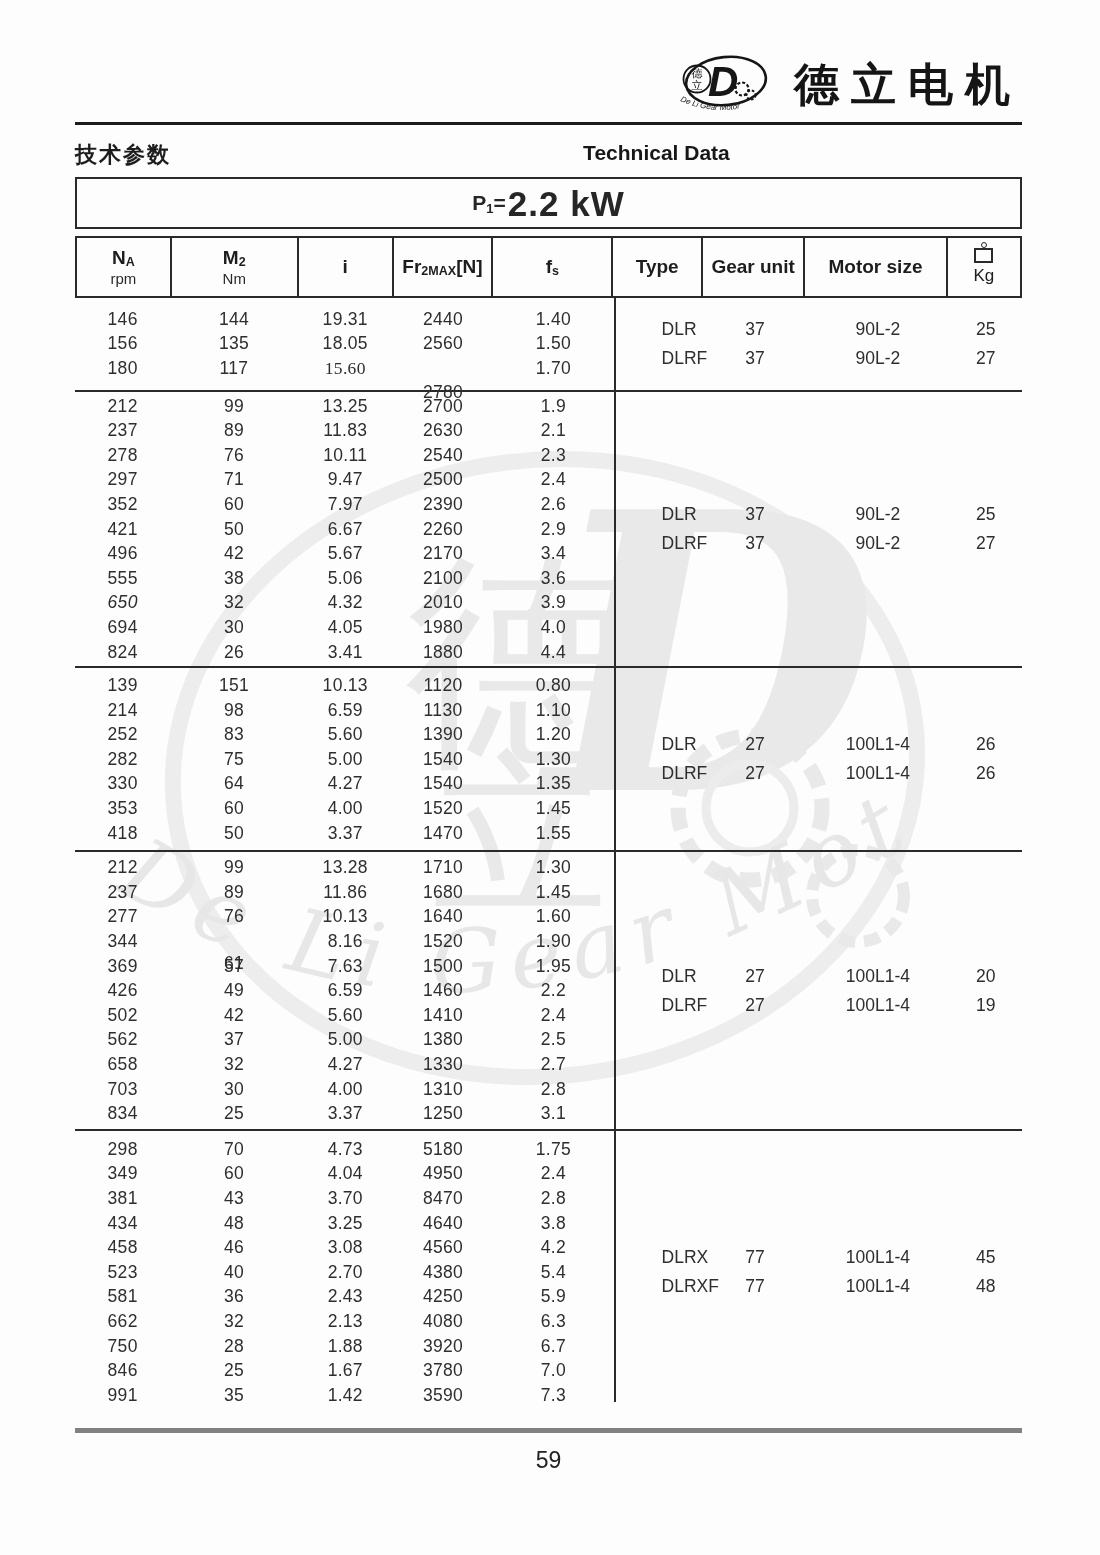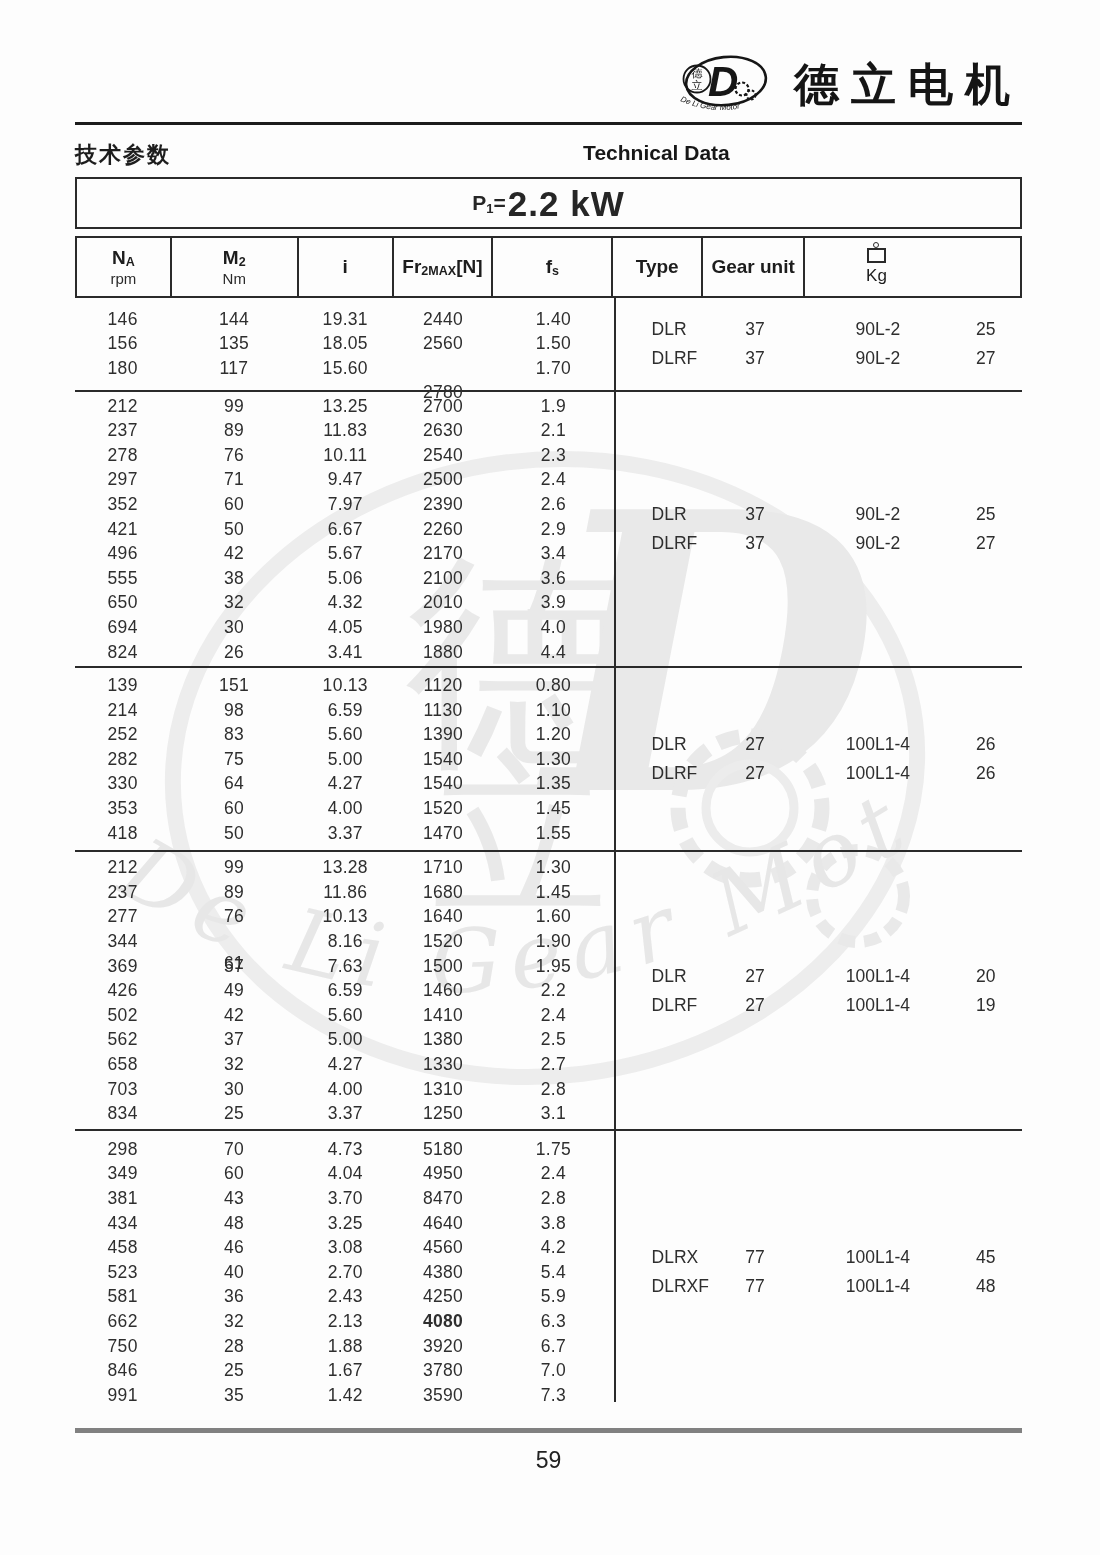--- a/index.html
+++ b/index.html
@@ -55,21 +55,21 @@
   .b1{padding:9px 0;}
   .b2{padding:2px 0;}
   .b3{padding:5px 0;}
   .b4{padding:3px 0;}
   .b5{padding:6px 0 20px 0;border-bottom:none;}
   .nc{display:flex;align-items:center;justify-content:center;
     font-size:17.5px;color:#2e2e2e;letter-spacing:0.3px;}
   .tarea{display:flex;flex-direction:column;justify-content:center;gap:3px;}
   .trow{display:grid;grid-template-columns:22.1% 25.06% 35.13% 17.71%;height:26px;align-items:center;}
   .tc{font-size:17.5px;color:#2e2e2e;text-align:center;}
-  .tc0{text-align:left;padding-left:38px;}
+  .tc0{text-align:left;padding-left:48px;}
 
   
   .thick-rule{height:5px;background:#818181;margin-top:0;}
   .page-num{margin-top:14px;text-align:center;font-size:23px;color:#222;}
 
   
   .logo{width:110px;height:72px;}
 
   
   .wm{position:absolute;left:-35px;top:120px;width:940px;height:760px;z-index:0;pointer-events:none;}
@@ -127,20 +127,23 @@
       <div class="hc">
         <div class="hmain"><span>f</span><sub>s</sub></div>
       </div>
       <div class="hc">
         <div class="hmain">Type</div>
       </div>
       <div class="hc">
         <div class="hmain">Gear unit</div>
       </div>
       <div class="hc">
+        <div class="hmain">Motor size</div>
+      </div>
+      <div class="hc">
         <div class="kg-icon"></div>
         <div class="kg-label">Kg</div>
       </div>
     </div>
 
     <div class="tbody" id="tbody">
       <svg class="wm" viewBox="0 0 940 760">
         <ellipse cx="505" cy="350" rx="373" ry="308" fill="none" stroke="#ededed" stroke-width="16" transform="rotate(-7 505 350)"></ellipse>
         <text x="480" y="322" font-size="230" text-anchor="middle" fill="#e9e9e9">德</text>
         <text x="480" y="478" font-size="175" text-anchor="middle" fill="#e9e9e9">立</text>
@@ -161,21 +164,21 @@
           <div class="nc" style="grid-area: 1 / 3;">19.31</div>
           <div class="nc" style="grid-area: 1 / 4;">2440</div>
           <div class="nc" style="grid-area: 1 / 5;">1.40</div>
           <div class="nc" style="grid-area: 2 / 1;">156</div>
           <div class="nc" style="grid-area: 2 / 2;">135</div>
           <div class="nc" style="grid-area: 2 / 3;">18.05</div>
           <div class="nc" style="grid-area: 2 / 4;">2560</div>
           <div class="nc" style="grid-area: 2 / 5;">1.50</div>
           <div class="nc" style="grid-area: 3 / 1;">180</div>
           <div class="nc" style="grid-area: 3 / 2;">117</div>
-          <div class="nc" style="grid-area: 3 / 3;">15.60</div>
+          <div class="nc" style="grid-area: 3 / 3; font-family: Liberation Serif, serif;">15.60</div>
           <div class="nc" style="grid-area: 3 / 4; margin-top: 36px;">2780</div>
           <div class="nc" style="grid-area: 3 / 5;">1.70</div>
           <div class="tarea" style="grid-area: 1 / 6 / span 3 / 10;">
             <div class="trow">
               <div class="tc tc0">DLR</div>
               <div class="tc tc1">37</div>
               <div class="tc tc2">90L-2</div>
               <div class="tc tc3">25</div>
             </div>
             <div class="trow">
@@ -220,21 +223,21 @@
           <div class="nc" style="grid-area: 7 / 1;">496</div>
           <div class="nc" style="grid-area: 7 / 2;">42</div>
           <div class="nc" style="grid-area: 7 / 3;">5.67</div>
           <div class="nc" style="grid-area: 7 / 4;">2170</div>
           <div class="nc" style="grid-area: 7 / 5;">3.4</div>
           <div class="nc" style="grid-area: 8 / 1;">555</div>
           <div class="nc" style="grid-area: 8 / 2;">38</div>
           <div class="nc" style="grid-area: 8 / 3;">5.06</div>
           <div class="nc" style="grid-area: 8 / 4;">2100</div>
           <div class="nc" style="grid-area: 8 / 5;">3.6</div>
-          <div class="nc" style="grid-area: 9 / 1;">650</div>
+          <div class="nc" style="grid-area: 9 / 1; font-style: italic;">650</div>
           <div class="nc" style="grid-area: 9 / 2;">32</div>
           <div class="nc" style="grid-area: 9 / 3;">4.32</div>
           <div class="nc" style="grid-area: 9 / 4;">2010</div>
           <div class="nc" style="grid-area: 9 / 5;">3.9</div>
           <div class="nc" style="grid-area: 10 / 1;">694</div>
           <div class="nc" style="grid-area: 10 / 2;">30</div>
           <div class="nc" style="grid-area: 10 / 3;">4.05</div>
           <div class="nc" style="grid-area: 10 / 4;">1980</div>
           <div class="nc" style="grid-area: 10 / 5;">4.0</div>
           <div class="nc" style="grid-area: 11 / 1;">824</div>
@@ -411,21 +414,21 @@
           <div class="nc" style="grid-area: 6 / 4;">4380</div>
           <div class="nc" style="grid-area: 6 / 5;">5.4</div>
           <div class="nc" style="grid-area: 7 / 1;">581</div>
           <div class="nc" style="grid-area: 7 / 2;">36</div>
           <div class="nc" style="grid-area: 7 / 3;">2.43</div>
           <div class="nc" style="grid-area: 7 / 4;">4250</div>
           <div class="nc" style="grid-area: 7 / 5;">5.9</div>
           <div class="nc" style="grid-area: 8 / 1;">662</div>
           <div class="nc" style="grid-area: 8 / 2;">32</div>
           <div class="nc" style="grid-area: 8 / 3;">2.13</div>
-          <div class="nc" style="grid-area: 8 / 4; font-weight: bold;">4080</div>
+          <div class="nc" style="grid-area: 8 / 4;">4080</div>
           <div class="nc" style="grid-area: 8 / 5;">6.3</div>
           <div class="nc" style="grid-area: 9 / 1;">750</div>
           <div class="nc" style="grid-area: 9 / 2;">28</div>
           <div class="nc" style="grid-area: 9 / 3;">1.88</div>
           <div class="nc" style="grid-area: 9 / 4;">3920</div>
           <div class="nc" style="grid-area: 9 / 5;">6.7</div>
           <div class="nc" style="grid-area: 10 / 1;">846</div>
           <div class="nc" style="grid-area: 10 / 2;">25</div>
           <div class="nc" style="grid-area: 10 / 3;">1.67</div>
           <div class="nc" style="grid-area: 10 / 4;">3780</div>

